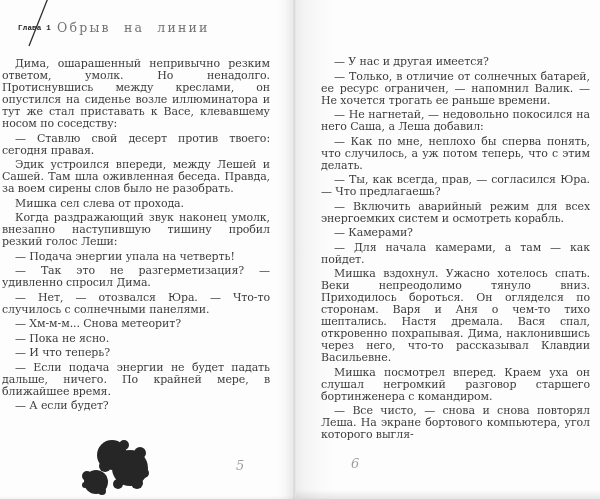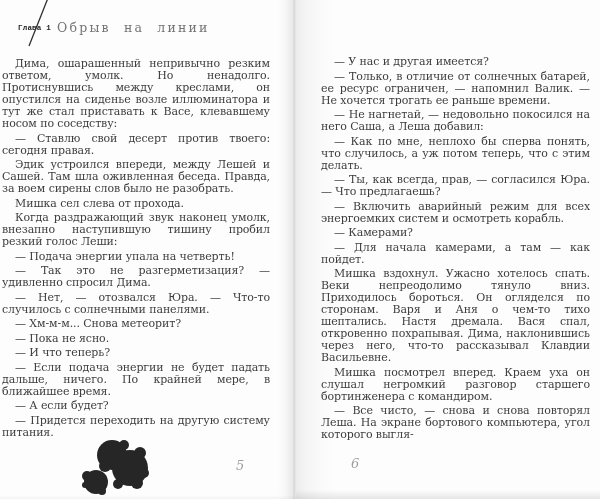--- a/index.html
+++ b/index.html
@@ -89,21 +89,20 @@
         <p>Мишка сел слева от прохода.</p>
         <p>Когда раздражающий звук наконец умолк, внезапно наступившую тишину пробил резкий голос Леши:</p>
         <p>— Подача энергии упала на четверть!</p>
         <p>— Так это не разгерметизация? — удивленно спросил Дима.</p>
         <p>— Нет, — отозвался Юра. — Что-то случилось с солнечными панелями.</p>
         <p>— Хм-м-м... Снова метеорит?</p>
         <p>— Пока не ясно.</p>
         <p>— И что теперь?</p>
         <p>— Если подача энергии не будет падать дальше, ничего. По крайней мере, в ближайшее время.</p>
         <p>— А если будет?</p>
-        <p>— Придется переходить на другую систему питания.</p>
       </div>
 
     <svg class="blot-svg" viewBox="0 0 90 61">
       <g fill="#262626">
         <circle cx="32" cy="17" r="15"></circle>
         <circle cx="50" cy="30" r="18"></circle>
         <circle cx="16" cy="44" r="12"></circle>
         <circle cx="44" cy="7" r="5"></circle>
         <circle cx="60" cy="15" r="6"></circle>
         <circle cx="64" cy="35" r="5"></circle>

